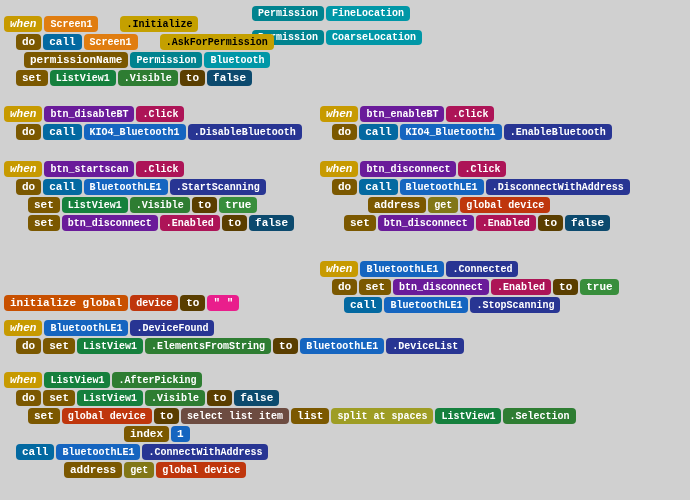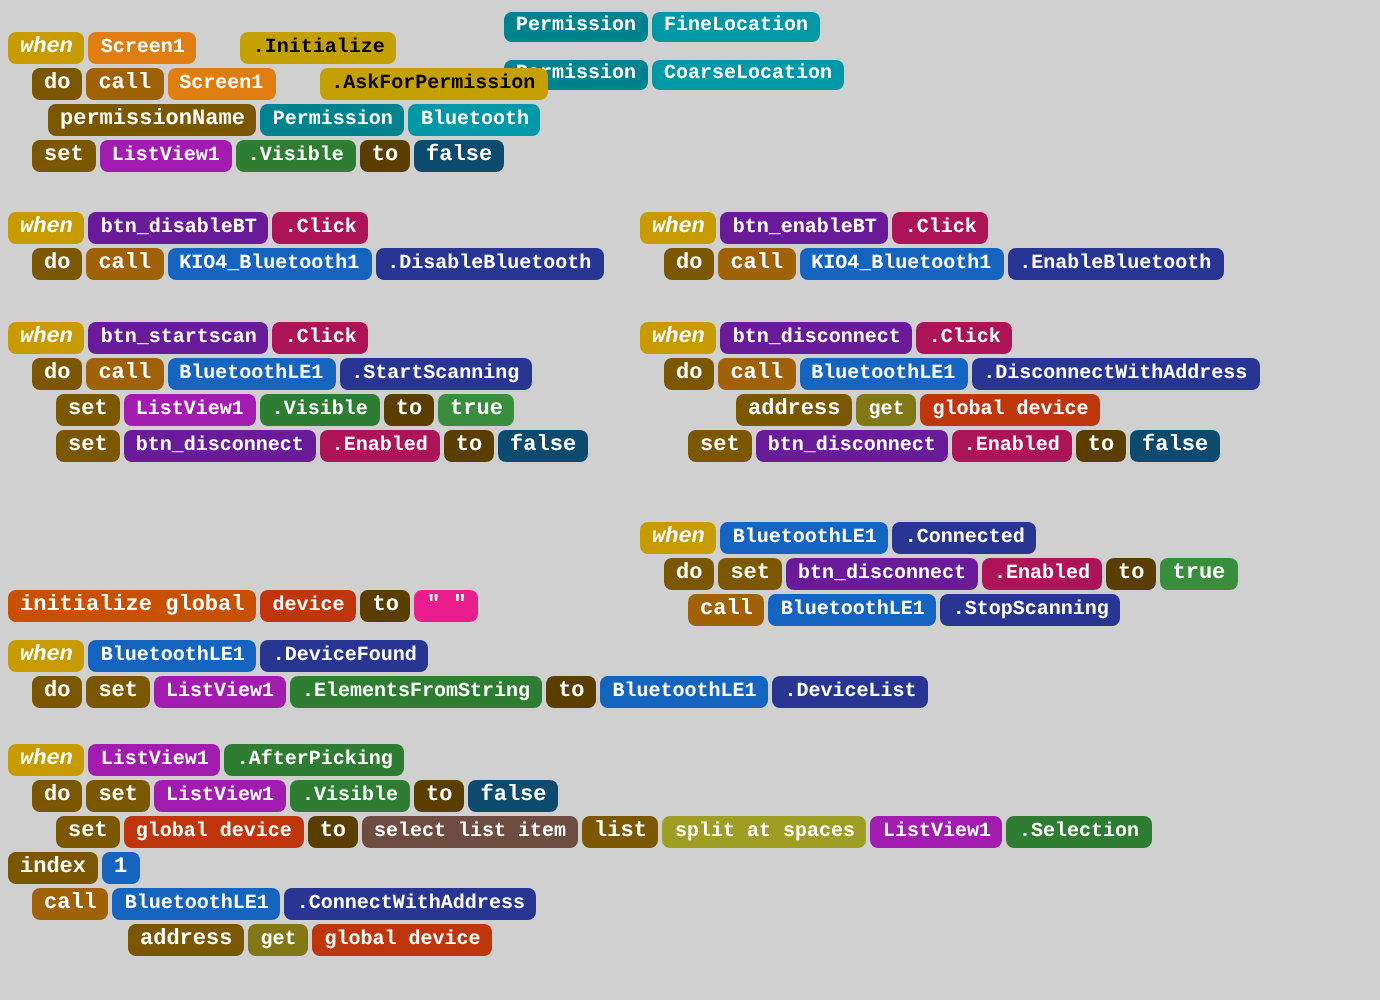--- a/index.html
+++ b/index.html
@@ -28,36 +28,36 @@
       align-items: center;
       border-radius: 4px;
       padding: 2px 6px;
       font-size: 10px;
       font-weight: bold;
       white-space: nowrap;
       color: #fff;
     }
     .pill-orange { background: #e07d10; }
     .pill-yellow { background: #c4a000; color: #000; margin-left: 20px; }
-    .pill-green { background: #a21caf; }
+    .pill-green { background: #15803d; }
     .pill-green2 { background: #2e7d32; }
     .pill-blue { background: #1565c0; }
     .pill-purple { background: #6a1b9a; }
     .pill-teal { background: #00838f; }
     .pill-pink { background: #ad1457; }
     .pill-brown { background: #6d4c41; }
     .pill-olive { background: #827717; color: #fff; }
     .pill-cyan { background: #0097a7; }
     .pill-indigo { background: #283593; }
     .pill-deeporange { background: #bf360c; }
     .pill-lime { background: #9e9d24; }
     .kw-when { background: #c79a00; border-radius: 4px; padding: 2px 6px; color: #fff; font-weight: bold; font-style: italic; }
     .kw-do { background: #7b5800; border-radius: 4px; padding: 2px 6px; color: #fff; font-weight: bold; }
     .kw-set { background: #7b5800; border-radius: 4px; padding: 2px 6px; color: #fff; font-weight: bold; }
-    .kw-call { background: #a16207; border-radius: 4px; padding: 2px 6px; color: #fff; font-weight: bold; }
+    .kw-call { background: #0369a1; border-radius: 4px; padding: 2px 6px; color: #fff; font-weight: bold; }
     .kw-to { background: #5a3e00; border-radius: 4px; padding: 2px 6px; color: #fff; font-weight: bold; }
     .kw-init { background: #c85000; border-radius: 4px; padding: 2px 6px; color: #fff; font-weight: bold; }
     .kw-address { background: #7b5800; border-radius: 4px; padding: 2px 6px; color: #fff; font-weight: bold; }
     .kw-index { background: #7b5800; border-radius: 4px; padding: 2px 6px; color: #fff; font-weight: bold; }
     .kw-permname { background: #7b5800; border-radius: 4px; padding: 2px 6px; color: #fff; font-weight: bold; }
     .kw-list { background: #7b5800; border-radius: 4px; padding: 2px 6px; color: #fff; font-weight: bold; }
 
     .val-true { background: #388e3c; border-radius: 4px; padding: 2px 6px; color: #fff; font-weight: bold; }
     .val-false { background: #0c4a6e; border-radius: 4px; padding: 2px 6px; color: #fff; font-weight: bold; }
     .val-num { background: #1565c0; border-radius: 4px; padding: 2px 6px; color: #fff; font-weight: bold; }
@@ -261,21 +261,21 @@
     <div class="block-row" style="margin-left:24px;">
       <span class="kw-set">set</span>
       <span class="pill pill-deeporange">global device</span>
       <span class="kw-to">to</span>
       <span class="pill pill-brown">select list item</span>
       <span class="kw-list">list</span>
       <span class="pill pill-lime">split at spaces</span>
       <span class="pill pill-green">ListView1</span>
       <span class="pill pill-green2">.Selection</span>
     </div>
-    <div class="block-row" style="">
+    <div class="block-row" style="margin-left:120px;">
       <span class="kw-index">index</span>
       <span class="val-num">1</span>
     </div>
     <div class="block-row" style="margin-left:12px;">
       <span class="kw-call">call</span>
       <span class="pill pill-blue">BluetoothLE1</span>
       <span class="pill pill-indigo">.ConnectWithAddress</span>
     </div>
     <div class="block-row" style="margin-left:60px;">
       <span class="kw-address">address</span>

